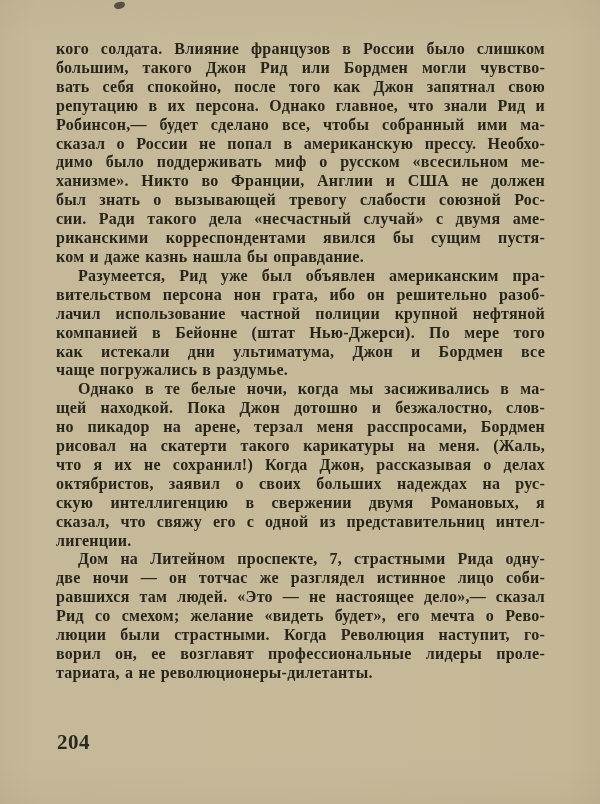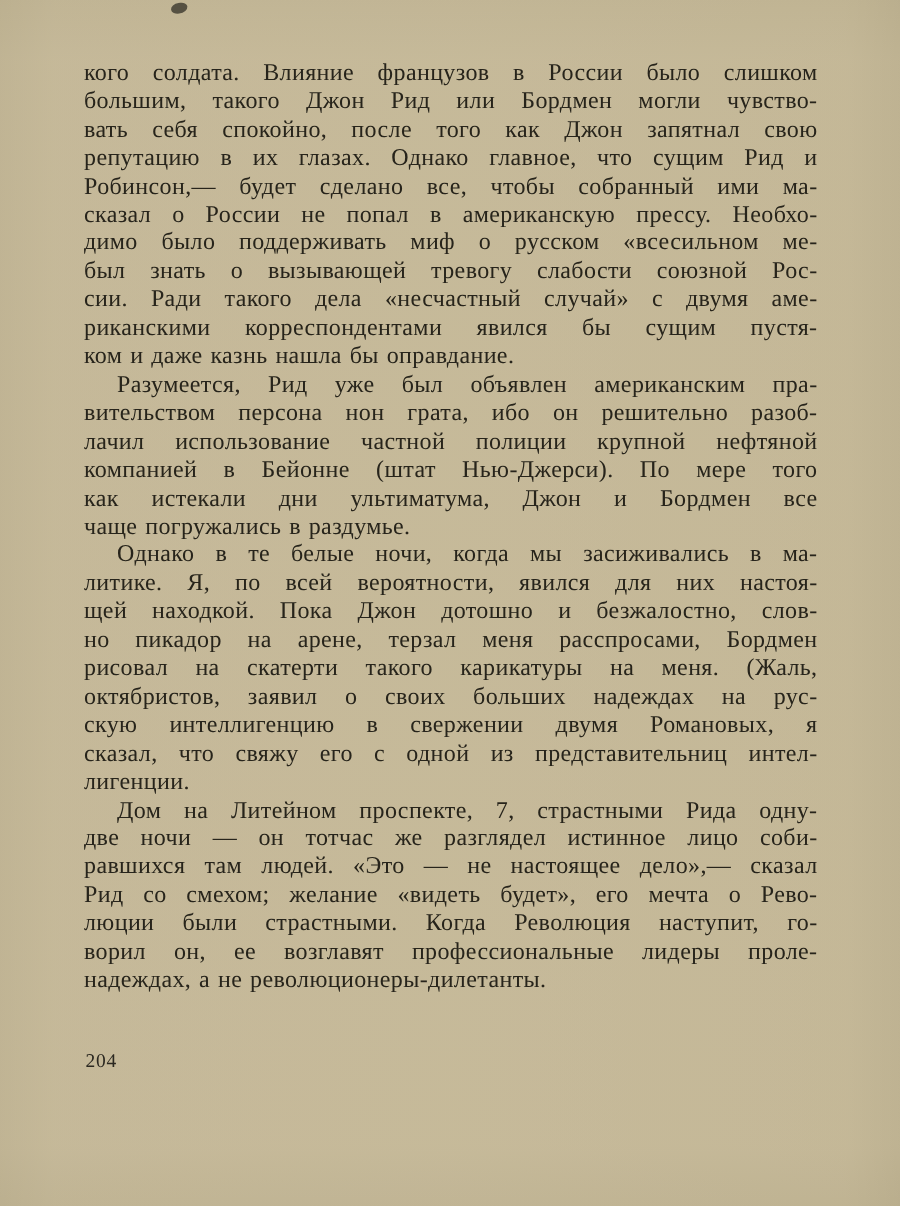--- a/index.html
+++ b/index.html
@@ -8,20 +8,21 @@
     width: 600px;
     height: 804px;
     margin: 0 auto;
     background: #e9e4d6;
     background-image: linear-gradient(90deg, #e4dfd0 0%, #eae5d7 6%, #ebe6d8 50%, #e9e4d5 94%, #e2ddcd 100%),
                       linear-gradient(180deg, #e6e1d2 0%, #ebe6d8 5%, #ebe6d8 95%, #e5e0d1 100%);
     background-blend-mode: multiply;
     overflow: hidden;
     font-family: "Liberation Serif", "DejaVu Serif", serif;
     color: #27241b;
+    font-weight: bold;
   }
   .text-block {
     position: absolute;
     left: 56px;
     top: 40px;
     width: 489px;
   }
   .paragraph { margin: 0; }
   .line {
     font-size: 16px;
@@ -34,22 +35,22 @@
   }
   .line.last {
     text-align-last: left;
   }
   .line.indent {
     text-indent: 22px;
   }
   .page-number {
     position: absolute;
     left: 57px;
-    top: 699px;
-    font-size: 13px;
+    top: 730px;
+    font-size: 21px;
     letter-spacing: 0.5px;
     color: #2b2820;
   }
   .scan-speck {
     position: absolute;
     left: 114px;
     top: 2px;
     width: 11px;
     height: 7px;
     background: #433f34;
@@ -61,52 +62,53 @@
 </head>
 <body>
 
 <div class="page">
   <div class="scan-speck"></div>
   <div class="text-block">
       <div class="paragraph">
         <div class="line">кого солдата. Влияние французов в России было слишком</div>
         <div class="line">большим, такого Джон Рид или Бордмен могли чувство-</div>
         <div class="line">вать себя спокойно, после того как Джон запятнал свою</div>
-        <div class="line">репутацию в их глазах. Однако главное, что сущим Рид и</div>
+        <div class="line">репутацию в их персона. Однако главное, что знали Рид и</div>
         <div class="line">Робинсон,— будет сделано все, чтобы собранный ими ма-</div>
         <div class="line">сказал о России не попал в американскую прессу. Необхо-</div>
         <div class="line">димо было поддерживать миф о русском «всесильном ме-</div>
+        <div class="line">ханизме». Никто во Франции, Англии и США не должен</div>
         <div class="line">был знать о вызывающей тревогу слабости союзной Рос-</div>
         <div class="line">сии. Ради такого дела «несчастный случай» с двумя аме-</div>
         <div class="line">риканскими корреспондентами явился бы сущим пустя-</div>
         <div class="line last">ком и даже казнь нашла бы оправдание.</div>
       </div>
       <div class="paragraph">
         <div class="line indent">Разумеется, Рид уже был объявлен американским пра-</div>
         <div class="line">вительством персона нон грата, ибо он решительно разоб-</div>
         <div class="line">лачил использование частной полиции крупной нефтяной</div>
         <div class="line">компанией в Бейонне (штат Нью-Джерси). По мере того</div>
         <div class="line">как истекали дни ультиматума, Джон и Бордмен все</div>
         <div class="line last">чаще погружались в раздумье.</div>
       </div>
       <div class="paragraph">
         <div class="line indent">Однако в те белые ночи, когда мы засиживались в ма-</div>
-        <div class="line">литике. Я, по всей вероятности, явился для них настоя-</div>
         <div class="line">щей находкой. Пока Джон дотошно и безжалостно, слов-</div>
         <div class="line">но пикадор на арене, терзал меня расспросами, Бордмен</div>
         <div class="line">рисовал на скатерти такого карикатуры на меня. (Жаль,</div>
+        <div class="line">что я их не сохранил!) Когда Джон, рассказывая о делах</div>
         <div class="line">октябристов, заявил о своих больших надеждах на рус-</div>
         <div class="line">скую интеллигенцию в свержении двумя Романовых, я</div>
         <div class="line">сказал, что свяжу его с одной из представительниц интел-</div>
         <div class="line last">лигенции.</div>
       </div>
       <div class="paragraph">
         <div class="line indent">Дом на Литейном проспекте, 7, страстными Рида одну-</div>
         <div class="line">две ночи — он тотчас же разглядел истинное лицо соби-</div>
         <div class="line">равшихся там людей. «Это — не настоящее дело»,— сказал</div>
         <div class="line">Рид со смехом; желание «видеть будет», его мечта о Рево-</div>
         <div class="line">люции были страстными. Когда Революция наступит, го-</div>
         <div class="line">ворил он, ее возглавят профессиональные лидеры проле-</div>
-        <div class="line last">надеждах, а не революционеры-дилетанты.</div>
+        <div class="line last">тариата, а не революционеры-дилетанты.</div>
       </div>
     </div>
   <div class="page-number">204</div>
 </div>
 
 </body></html>

